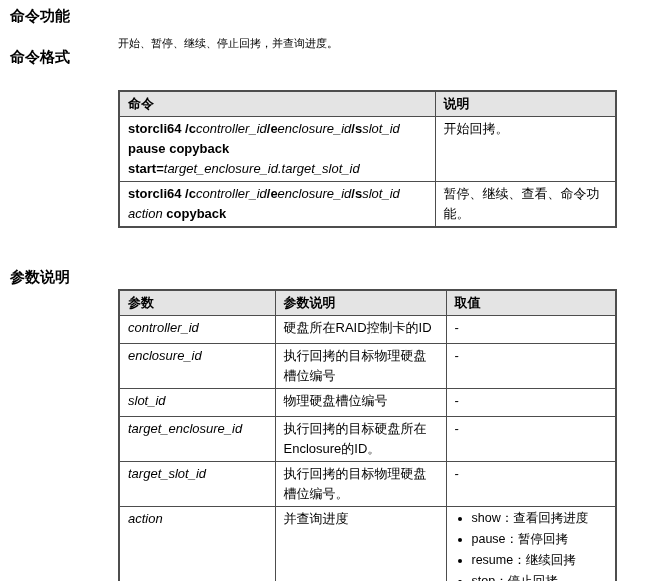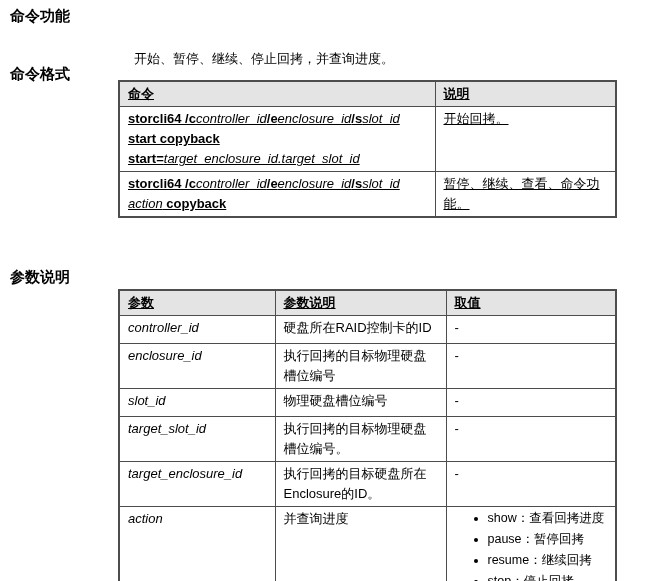--- a/index.html
+++ b/index.html
@@ -19,80 +19,80 @@
   .sec-heading {
     position: absolute;
     left: 10px;
     margin: 0;
     font-size: 15px;
     font-weight: bold;
     line-height: 18px;
     white-space: nowrap;
   }
   .h-function { top: 7px; }
-  .h-format   { top: 65px; text-align: right; }
+  .h-format   { top: 48px; text-align: right; }
   .h-params   { top: 268px; }
   .intro {
     position: absolute;
     left: 118px;
     top: 34px;
-    margin: 16px;
-    font-size: 13px;
+    margin: 0;
+    font-size: 11px;
     line-height: 18px;
     white-space: nowrap;
   }
   table.doc-table {
     position: absolute;
     left: 118px;
     width: 497px;
     border-collapse: collapse;
     table-layout: fixed;
     border: 2px solid var(--border, #4d4d4d);
   }
-  .cmd-table   { top: 80px; text-decoration: underline; }
+  .cmd-table   { top: 90px; }
   .param-table { top: 289px; }
   .doc-table th, .doc-table td {
     border: 1px solid var(--border, #4d4d4d);
     vertical-align: top;
     text-align: left;
     padding: 2px 8px;
     font-size: 13px;
     line-height: 20px;
     overflow: hidden;
   }
   .doc-table th {
     background: var(--header-bg, #e4e4e4);
     font-weight: bold;
   }
   
   .cmd-table thead tr            { height: 25px; }
   .cmd-table tbody tr:nth-child(1) { height: 65px; }
   .cmd-table tbody tr:nth-child(2) { height: 43px; }
-  .param-table thead tr            { height: 24px; text-decoration: underline; }
+  .param-table thead tr            { height: 24px; }
   .param-table tbody tr:nth-child(1),
   .param-table tbody tr:nth-child(2),
   .param-table tbody tr:nth-child(3) { height: 28px; }
   .param-table tbody tr:nth-child(4),
   .param-table tbody tr:nth-child(5) { height: 45px; }
   .param-table tbody tr:nth-child(6) { height: 84px; }
 
   .cmd-cell { font-size: 12px; }
   .cmd-line { white-space: nowrap; }
   .seg-b { font-weight: bold; }
   .seg-i { font-style: italic; }
   .param-name { font-style: italic; }
   ul.value-list {
     margin: 0;
     padding: 0 0 0 17px;
     list-style-type: disc;
   }
   ul.value-list li {
     font-size: 12.5px;
     line-height: 19px;
-    margin: 0 0 2px 16px;
+    margin: 0 0 2px 0;
     white-space: nowrap;
   }
 </style>
 </head>
 <body>
 
 <div class="page" style="--page-bg: #ffffff; --text: #000000; --border: #4d4d4d; --header-bg: #e4e4e4;">
 
   <h2 class="sec-heading h-function">命令功能</h2>
 
@@ -108,21 +108,21 @@
     <thead>
       <tr>
         <th>命令</th>
         <th>说明</th>
       </tr>
     </thead>
     <tbody id="cmd-tbody">
         <tr>
           <td class="cmd-cell">
             <div class="cmd-line"><span class="seg-b">storcli64 /c</span><span class=" seg-i">controller_id</span><span class="seg-b">/e</span><span class=" seg-i">enclosure_id</span><span class="seg-b">/s</span><span class=" seg-i">slot_id</span></div>
-            <div class="cmd-line"><span class="seg-b">start copyback</span></div>
+            <div class="cmd-line"><span class="seg-b">pause copyback</span></div>
             <div class="cmd-line"><span class="seg-b">start=</span><span class=" seg-i">target_enclosure_id.target_slot_id</span></div>
           </td>
           <td>开始回拷。</td>
         </tr>
         <tr>
           <td class="cmd-cell">
             <div class="cmd-line"><span class="seg-b">storcli64 /c</span><span class=" seg-i">controller_id</span><span class="seg-b">/e</span><span class=" seg-i">enclosure_id</span><span class="seg-b">/s</span><span class=" seg-i">slot_id</span></div>
             <div class="cmd-line"><span class=" seg-i">action</span><span class="seg-b"> copyback</span></div>
           </td>
           <td>暂停、继续、查看、命令功能。</td>
@@ -155,27 +155,27 @@
           <td class="param-name">enclosure_id</td>
           <td>执行回拷的目标物理硬盘槽位编号</td>
           <td>-</td>
         </tr>
         <tr>
           <td class="param-name">slot_id</td>
           <td>物理硬盘槽位编号</td>
           <td>-</td>
         </tr>
         <tr>
-          <td class="param-name">target_slot_id</td>
-          <td>执行回拷的目标物理硬盘槽位编号。</td>
+          <td class="param-name">target_enclosure_id</td>
+          <td>执行回拷的目标硬盘所在Enclosure的ID。</td>
           <td>-</td>
         </tr>
         <tr>
-          <td class="param-name">target_enclosure_id</td>
-          <td>执行回拷的目标硬盘所在Enclosure的ID。</td>
+          <td class="param-name">target_slot_id</td>
+          <td>执行回拷的目标物理硬盘槽位编号。</td>
           <td>-</td>
         </tr>
         <tr>
           <td class="param-name">action</td>
           <td>并查询进度</td>
           <td>
             <ul class="value-list">
               <li>show：查看回拷进度</li>
               <li>pause：暂停回拷</li>
               <li>resume：继续回拷</li>

